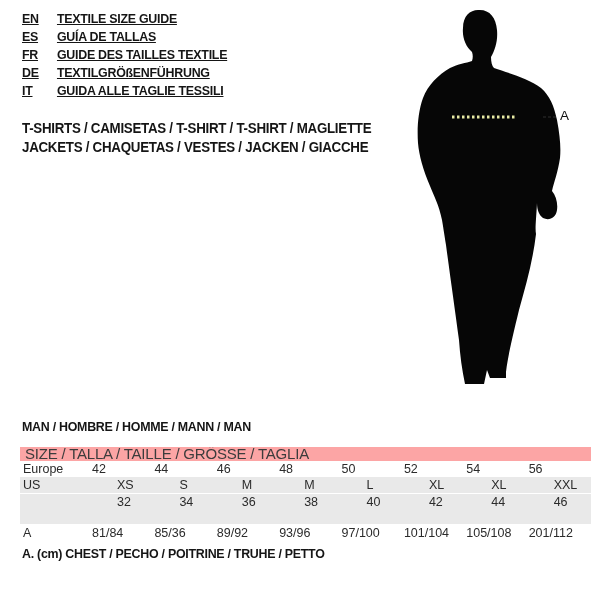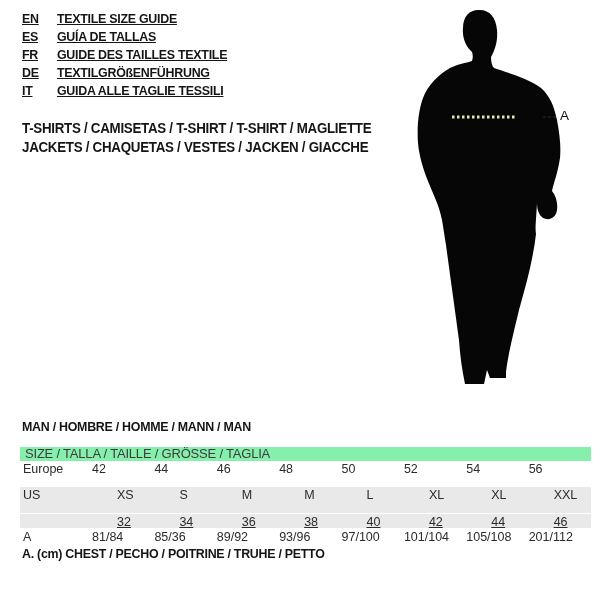--- a/index.html
+++ b/index.html
@@ -44,27 +44,27 @@
     font-weight: bold; font-size: 13.5px; letter-spacing: -0.3px;
     transform: scaleX(0.92); transform-origin: left center;
     white-space: nowrap;
   }
   
   .size-table {
     position: absolute; left: 20px; top: 447px; width: 571px;
     font-size: 12.5px; color: #2b2b2b;
   }
   .table-header {
-    background: #86efac; height: 14px; line-height: 14px;
-    font-size: 13px; color: #3c3c3c; padding-left: 5px;
+    background: #fca5a5; height: 14px; line-height: 14px;
+    font-size: 15px; color: #3c3c3c; padding-left: 5px;
     letter-spacing: -0.2px; white-space: nowrap; overflow: hidden;
   }
-  .t-row { display: flex; height: 26px; line-height: 16px; }
+  .t-row { display: flex; height: 16px; line-height: 16px; }
   .t-row.stripe { background: #e9e9e9; gap: 25px; }
-  .t-row.stripe + .t-row.stripe { border-top: 1px solid #ffffff; height: 15px; line-height: 16px; text-decoration: underline; }
+  .t-row.stripe + .t-row.stripe { border-top: 1px solid #ffffff; height: 31px; line-height: 16px; }
   .t-row.last { height: 18px; line-height: 18px; }
   .row-label { flex: 0 0 72px; padding-left: 3px; text-align: left; }
   .t-cell { flex: 1 1 0; text-align: left; }
   
   .footnote {
     position: absolute; left: 22px; top: 546px;
     font-weight: bold; font-size: 13.5px; letter-spacing: -0.3px;
     transform: scaleX(0.92); transform-origin: left center;
     white-space: nowrap;
   }

